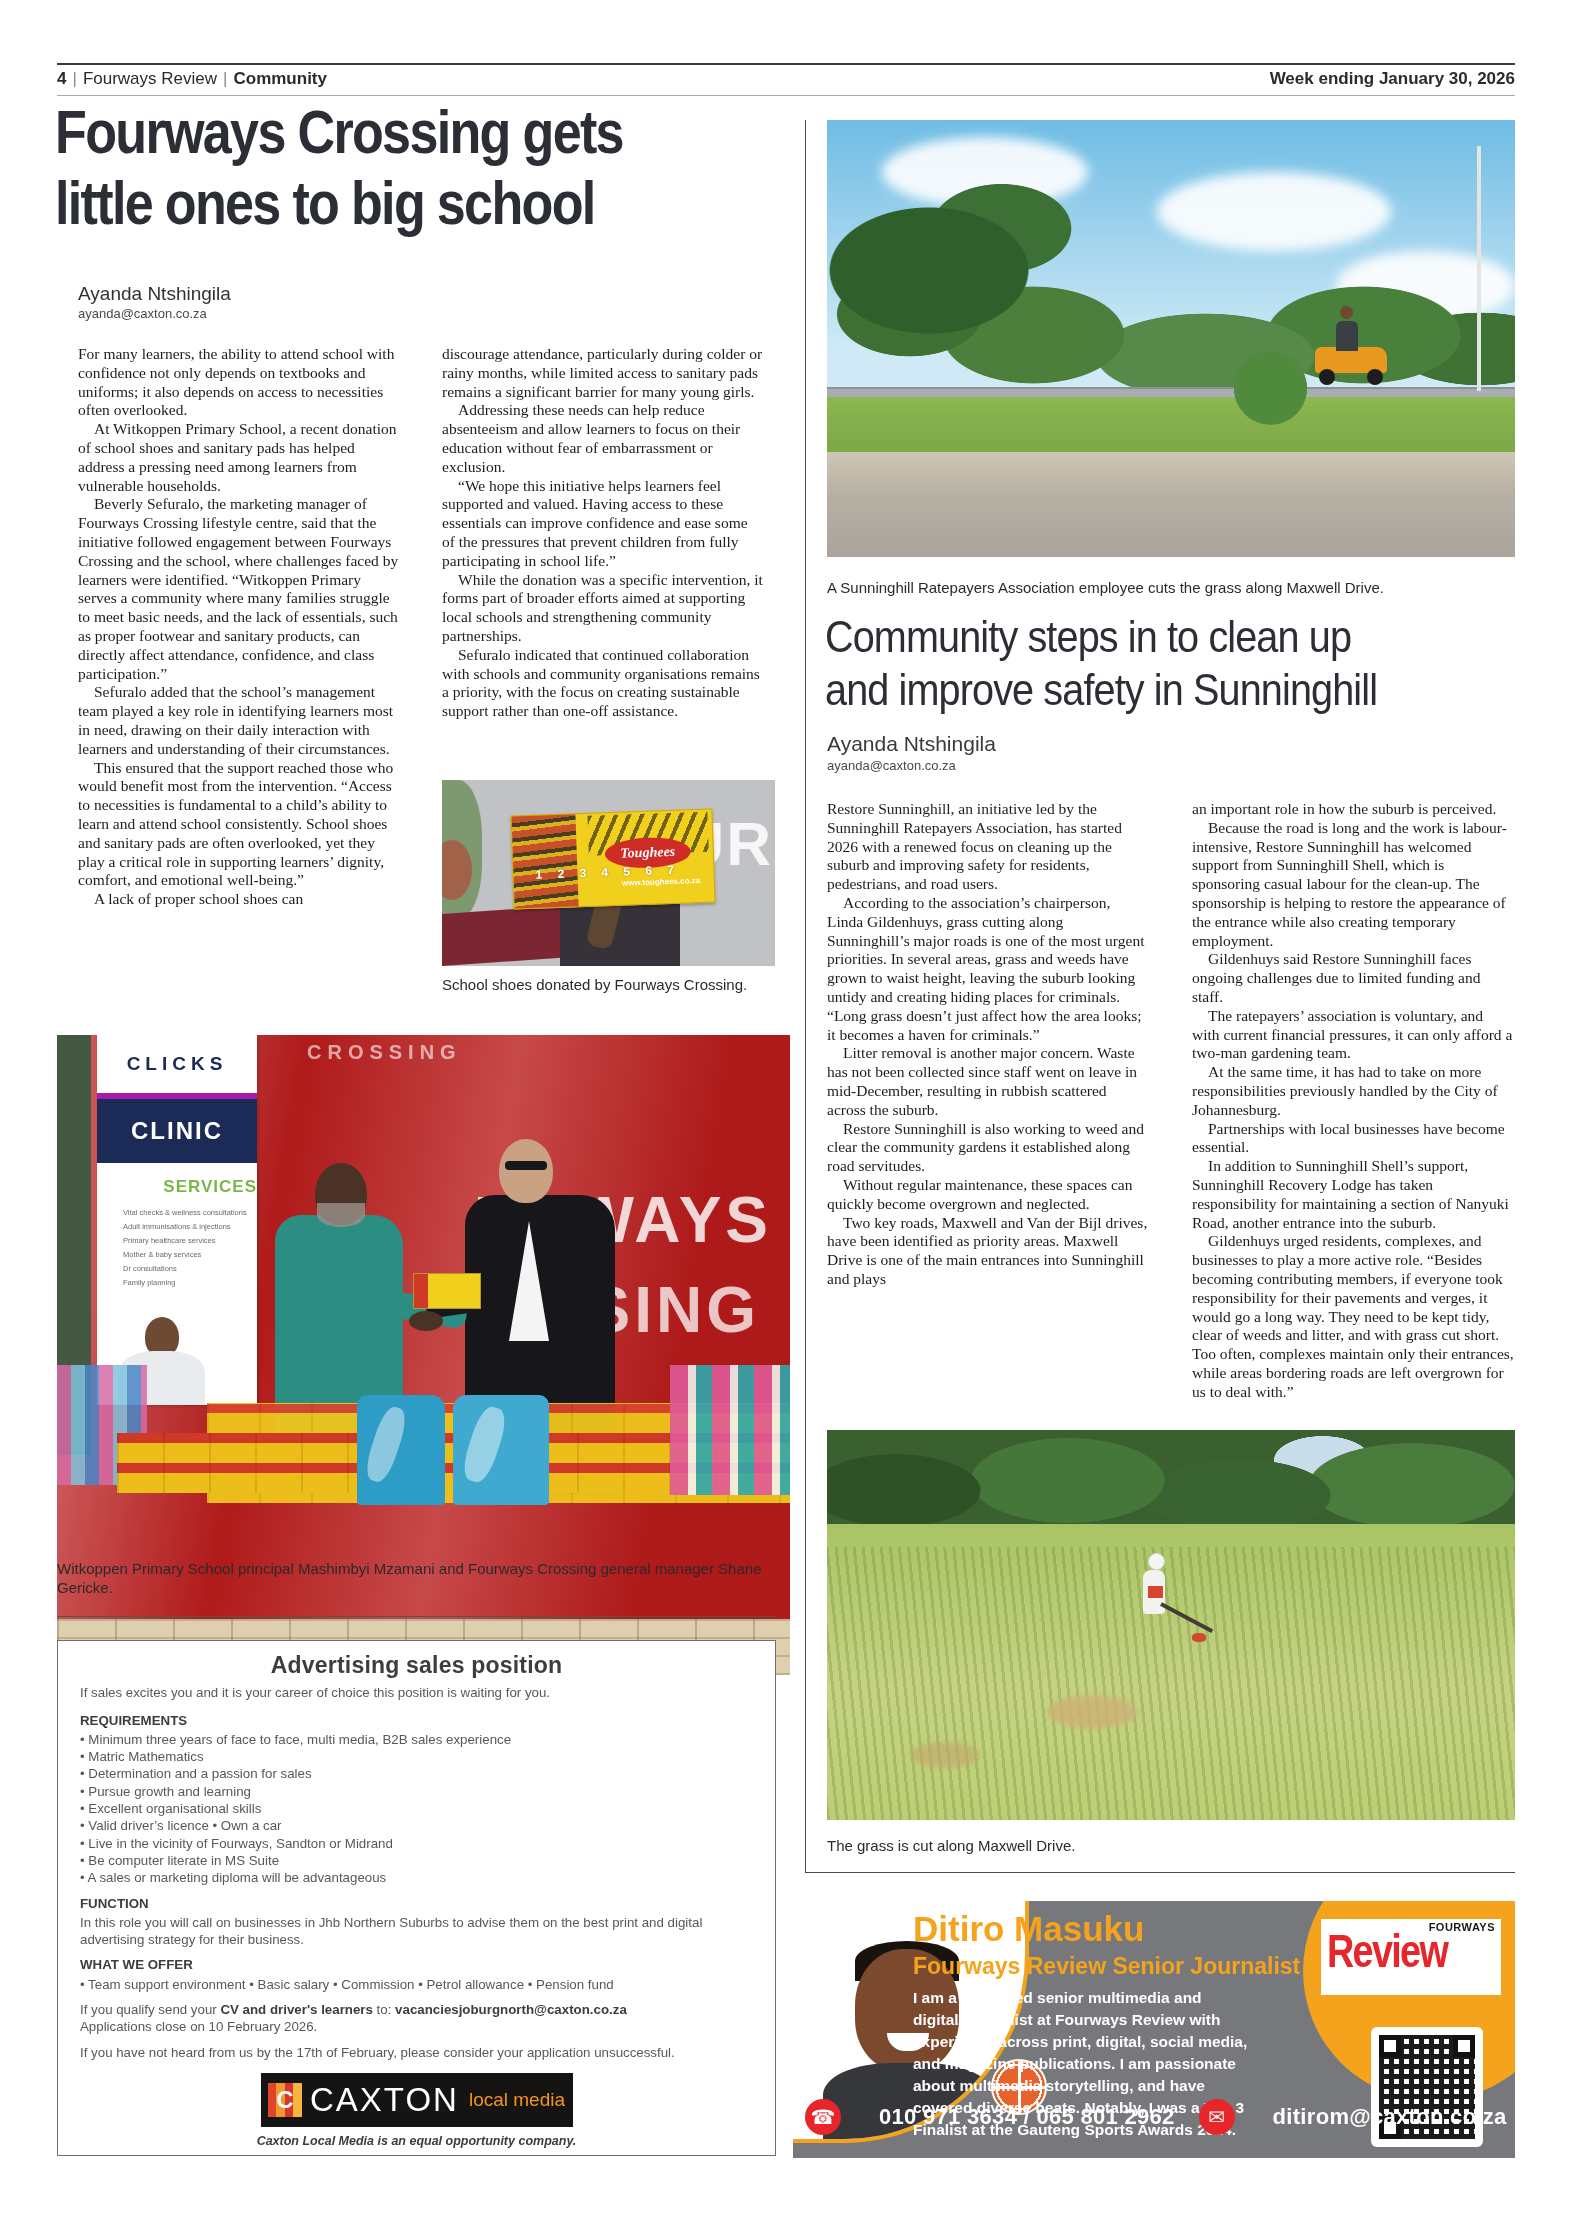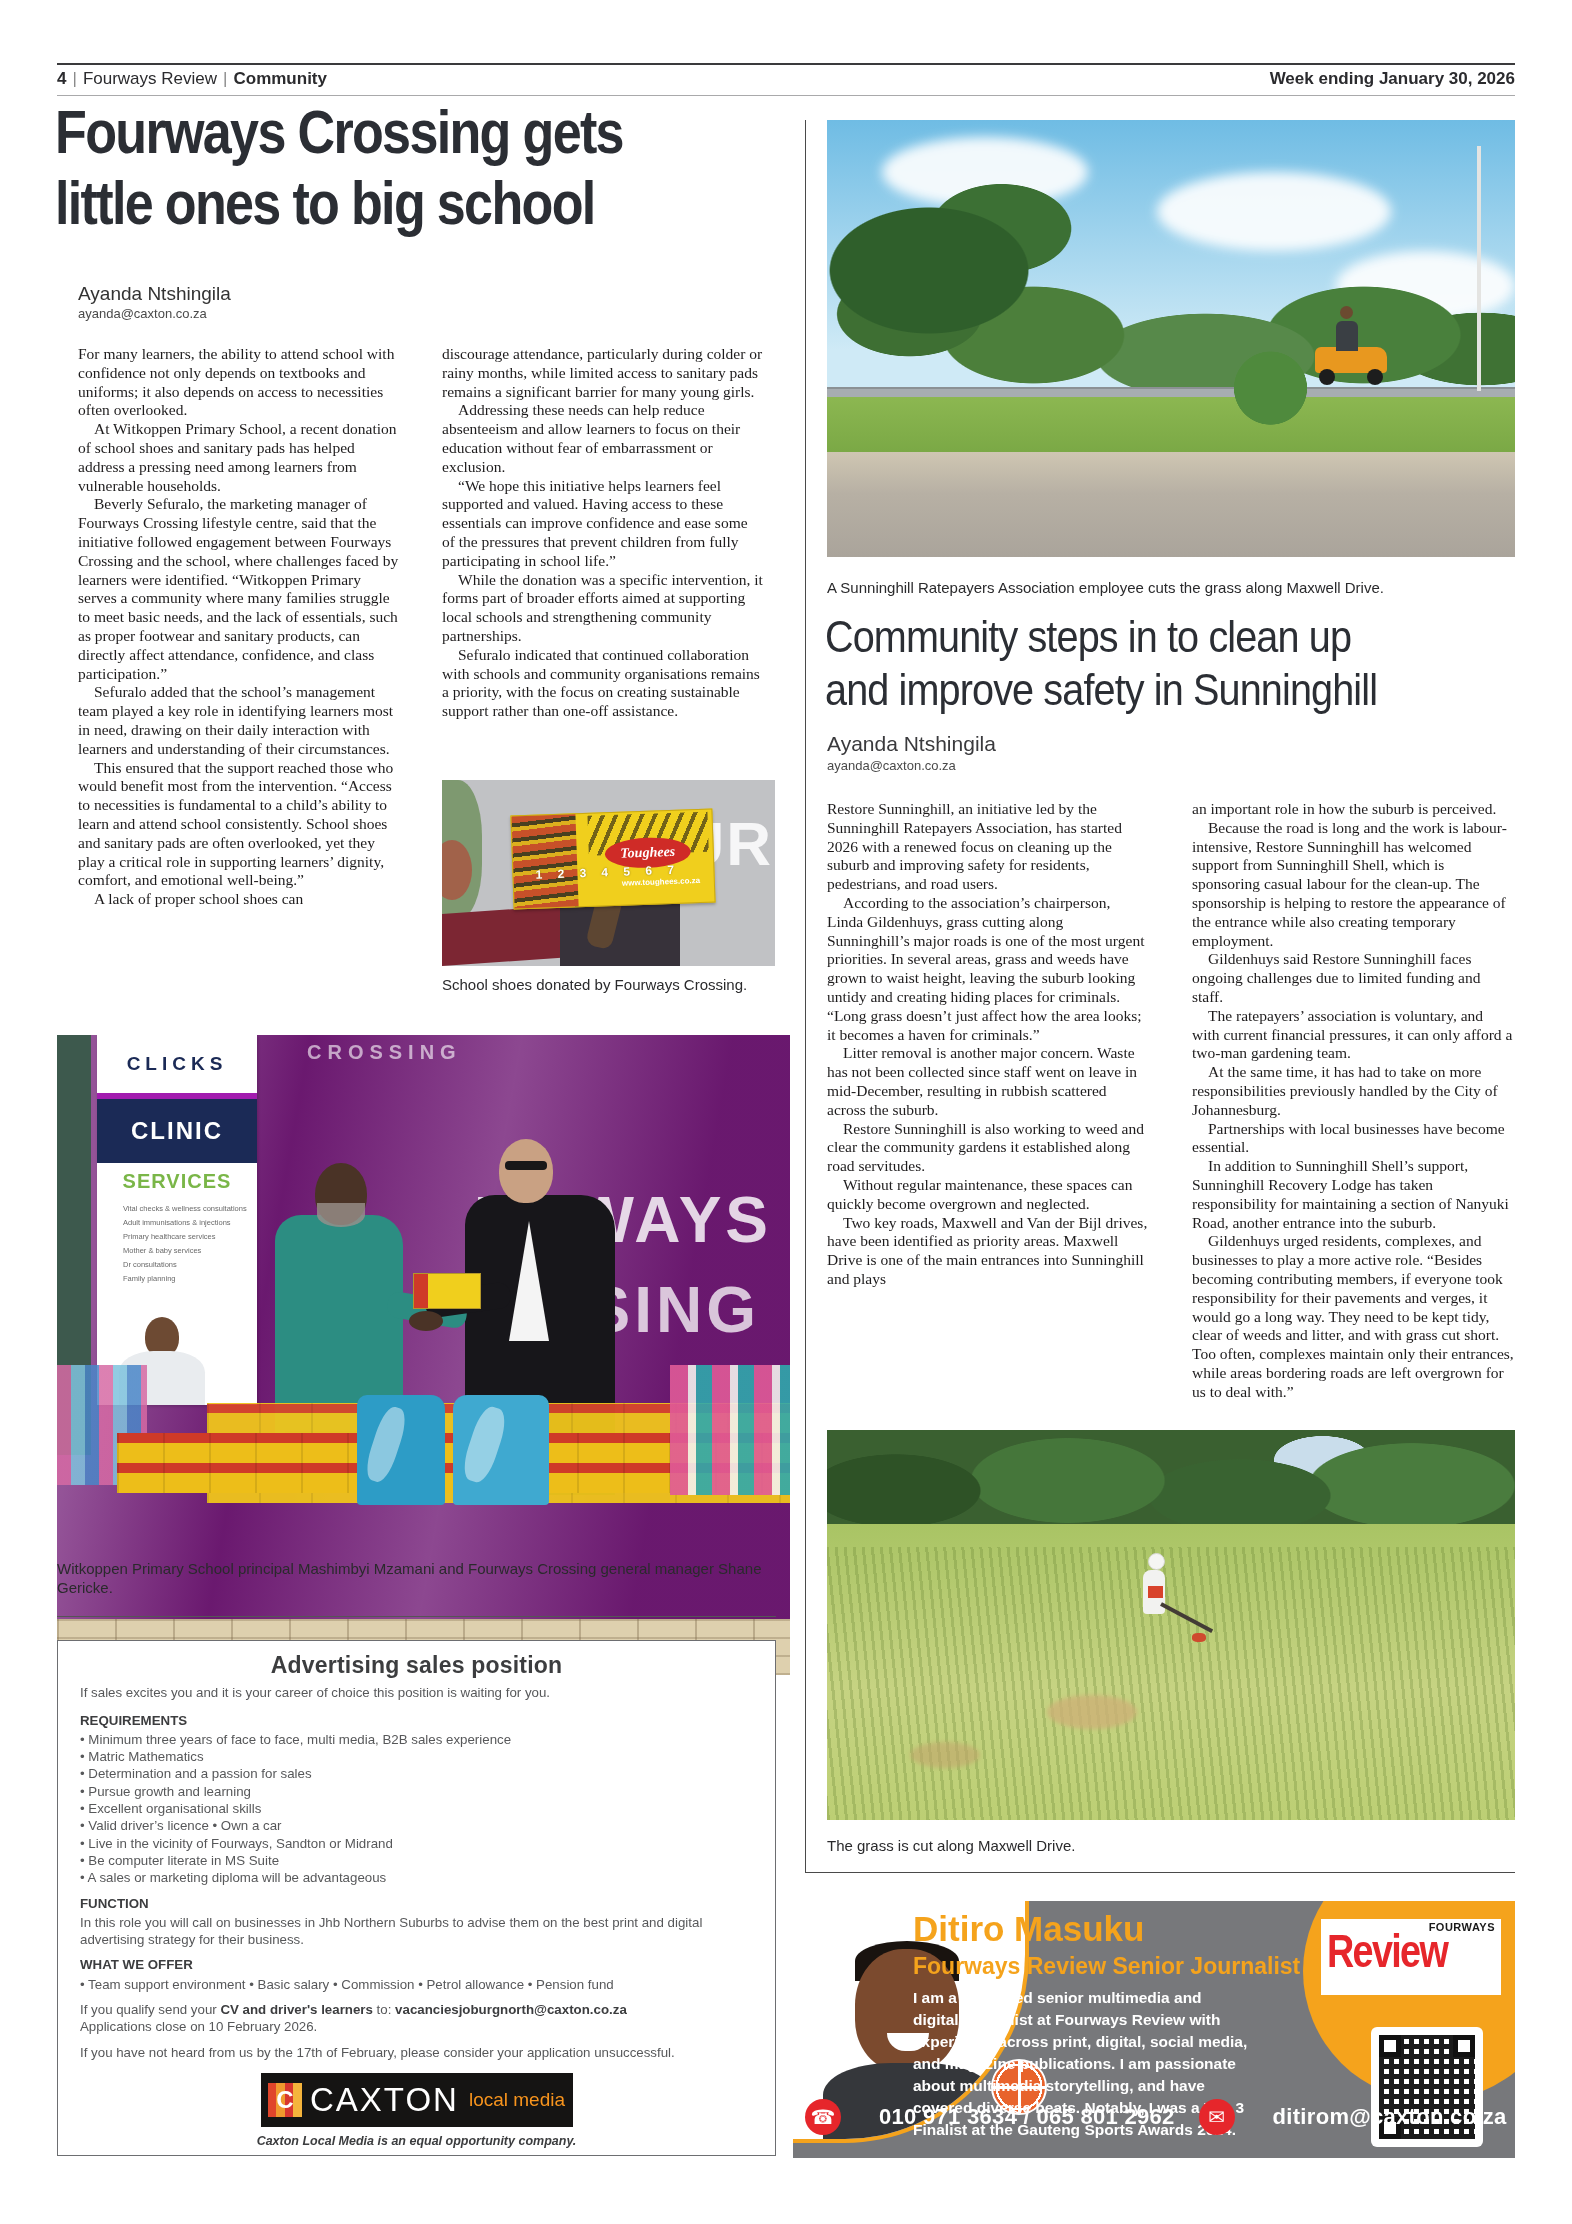--- a/index.html
+++ b/index.html
@@ -49,33 +49,33 @@
   .tg-steps{right:4px;top:2px;width:120px;height:40px;
       background:repeating-linear-gradient(115deg,rgba(30,25,20,.75) 0 4px,transparent 4px 12px);opacity:.8;}
   .tg-oval{left:92px;top:26px;width:86px;height:30px;background:#cf2b27;border-radius:50%;
       color:#fff;font-weight:bold;font-size:14px;display:flex;align-items:center;justify-content:center;
       font-family:"Liberation Serif",serif;font-style:italic;}
   .tg-nums{left:22px;top:52px;font-size:12px;font-weight:bold;color:#fff;letter-spacing:6px;text-shadow:0 0 2px #8a7410;}
   .tg-url{left:108px;top:66px;font-size:8px;color:#fff;font-weight:bold;}
   .cap-shoes{left:442px;top:975px;width:330px;}
 
   
-  .fig-hand{left:57px;top:1035px;width:733px;height:640px;background:#701a75;}
+  .fig-hand{left:57px;top:1035px;width:733px;height:640px;background:#b91c1c;}
   .hs-fold{left:0;top:0;width:100%;height:100%;
      background:linear-gradient(100deg,rgba(255,255,255,.25) 10%,rgba(0,0,0,.05) 30%,rgba(255,255,255,.2) 55%,rgba(0,0,0,.06) 80%);}
   .hs-urways{right:18px;top:148px;font-size:64px;font-weight:bold;color:rgba(255,255,255,.82);letter-spacing:4px;}
   .hs-ossing{right:30px;top:238px;font-size:64px;font-weight:bold;color:rgba(255,255,255,.75);letter-spacing:4px;}
   .hs-crossing-top{left:250px;top:6px;font-size:20px;font-weight:bold;color:rgba(255,255,255,.6);letter-spacing:6px;}
   .hs-gazebo{left:0;top:0;width:34px;height:420px;background:#2e5b40;opacity:.85;}
   .hs-clicks{left:40px;top:0;width:160px;height:370px;background:#fff;box-shadow:1px 1px 3px rgba(0,0,0,.2);}
   .hs-clicks-top{height:58px;display:flex;align-items:center;justify-content:center;
       font-size:19px;font-weight:bold;letter-spacing:5px;color:#1b2a56;border-bottom:6px solid #a21caf;}
   .hs-clinic{height:64px;background:#1b2a56;color:#fff;display:flex;align-items:center;justify-content:center;
       font-size:24px;font-weight:bold;letter-spacing:2px;}
-  .hs-services{margin-top:7px;text-align:center;color:#7ab648;font-size:20px;font-weight:bold;letter-spacing:1px;}
+  .hs-services{margin-top:14px;text-align:right;color:#7ab648;font-size:17px;font-weight:bold;letter-spacing:1px;}
   .hs-svc-list{margin:10px 6px 0 10px;font-size:7.5px;line-height:11px;color:#6a6a6a;}
   .hs-svc-list p{margin:0 0 3px 16px;}
   .hs-woman-face{left:88px;top:282px;width:34px;height:40px;background:#6d4a33;border-radius:50% 50% 45% 45%;}
   .hs-woman-coat{left:62px;top:316px;width:86px;height:54px;background:#e9ecef;border-radius:40% 40% 0 0;}
   .hs-prod-left{left:0;top:330px;width:90px;height:120px;
       background:repeating-linear-gradient(90deg,#d66aa4 0 14px,#7fc3de 14px 28px,#4a86c8 28px 42px);opacity:.85;}
   .hs-man1-body{left:218px;top:180px;width:128px;height:250px;background:#2c8d82;border-radius:26px 30px 0 0;}
   .hs-man1-head{left:258px;top:128px;width:52px;height:62px;background:#4a3326;border-radius:50% 50% 46% 46%;}
   .hs-man1-beard{left:260px;top:168px;width:48px;height:24px;background:#9a918c;border-radius:0 0 50% 50%;opacity:.8;}
   .hs-man1-jeans{left:228px;top:396px;width:104px;height:60px;background:#3f5e86;}

